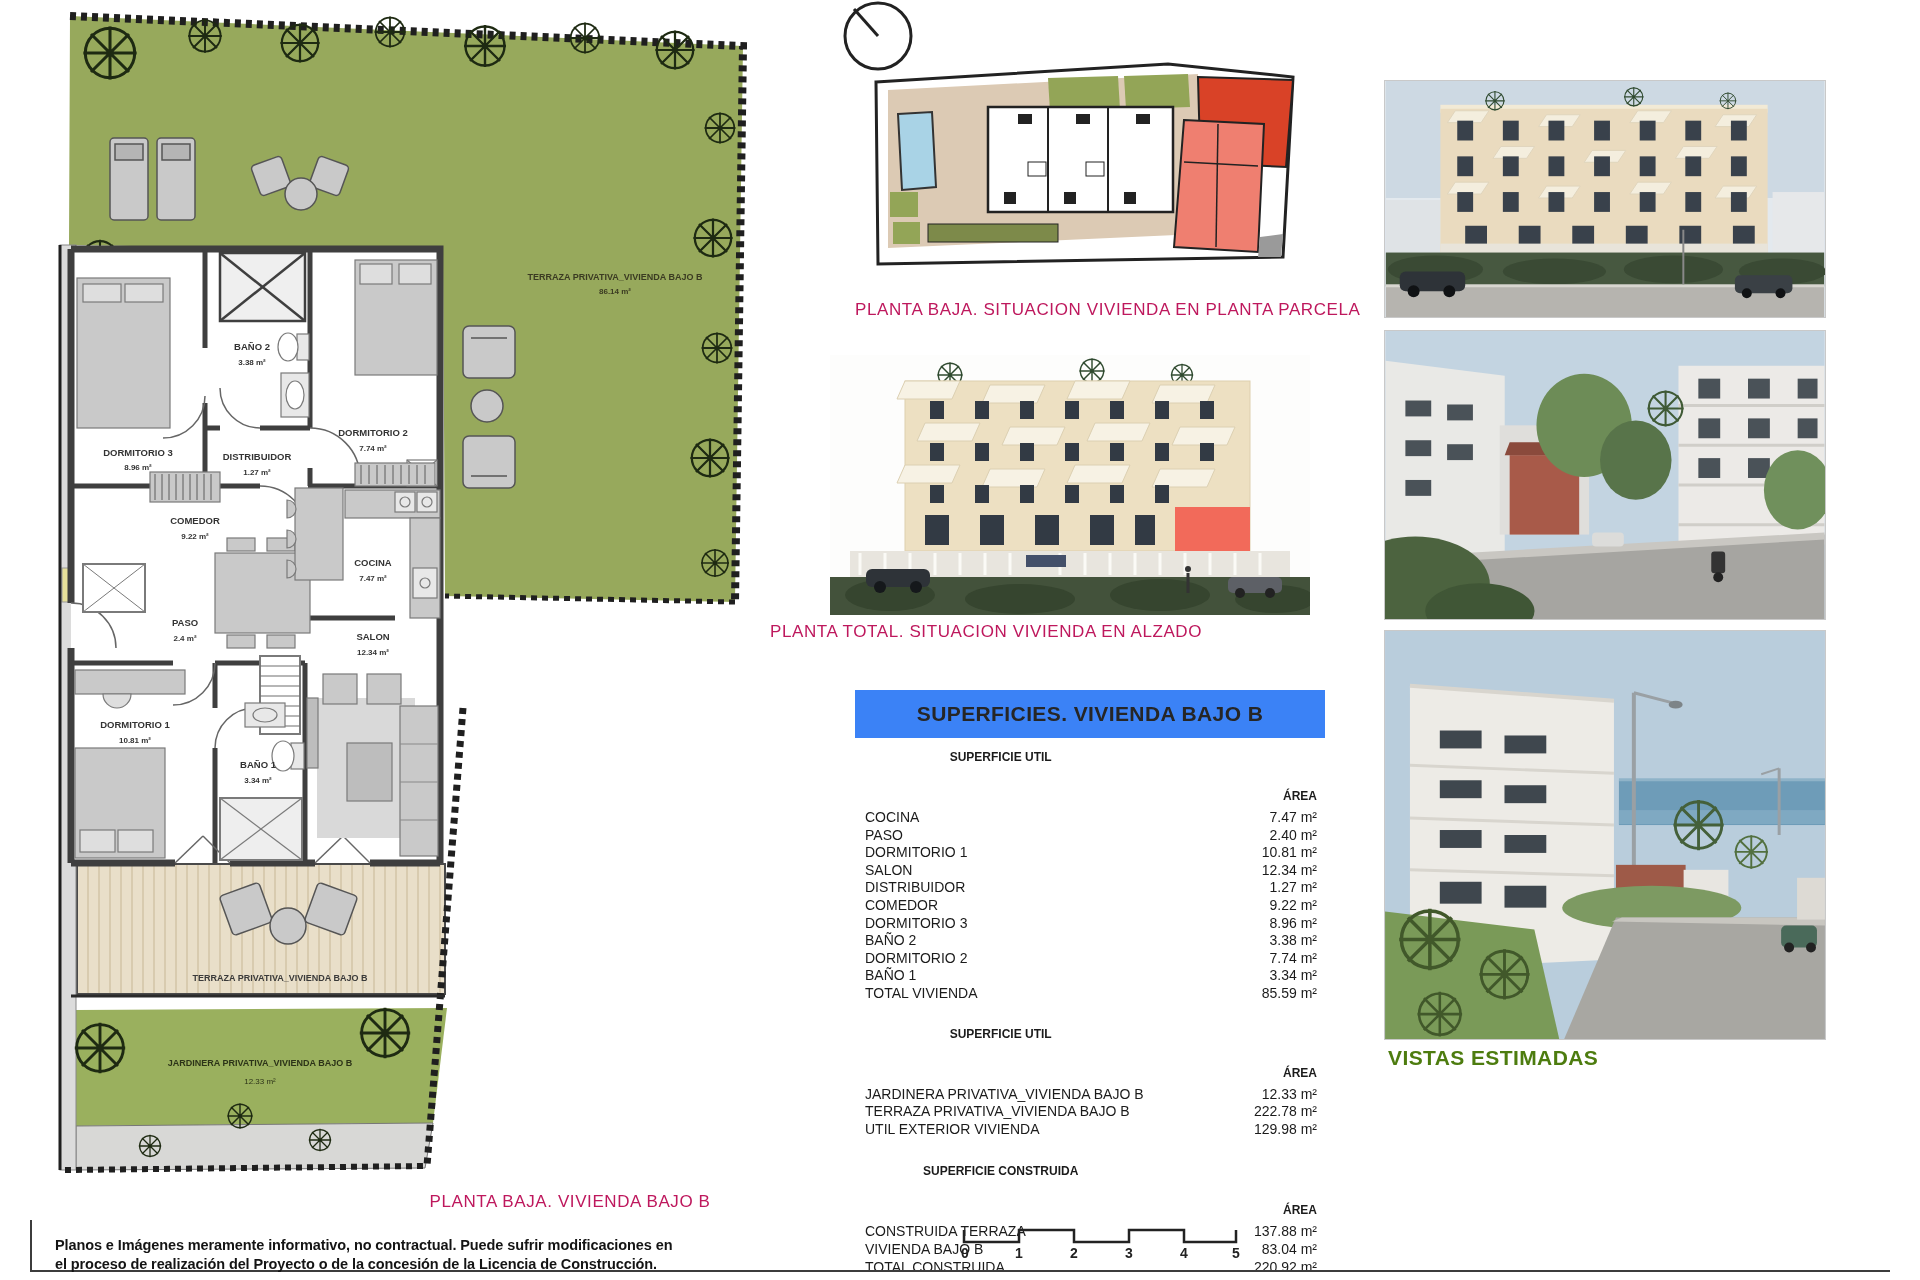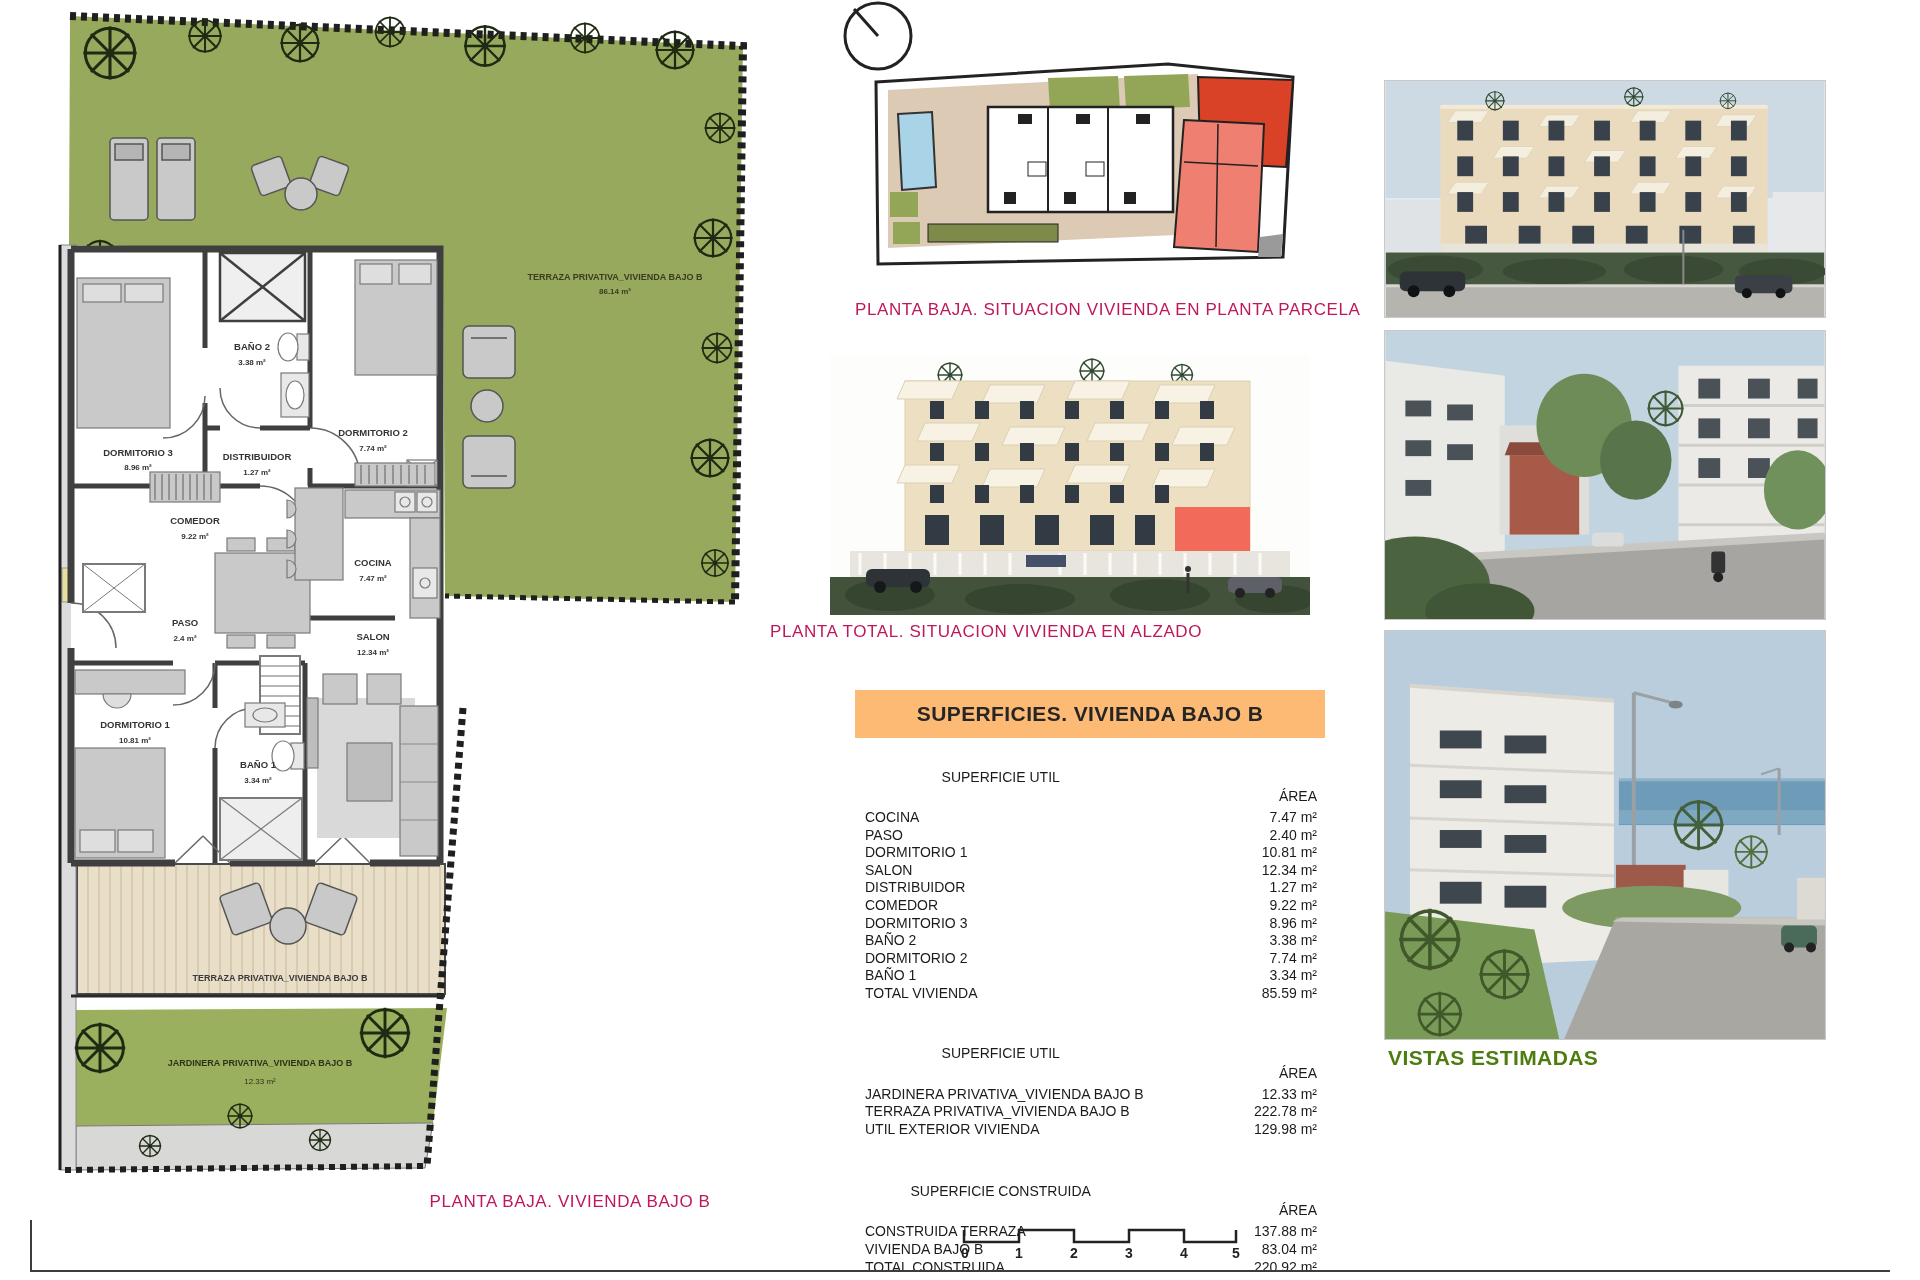--- a/index.html
+++ b/index.html
@@ -10,24 +10,24 @@
   }
   svg { font-family:"Liberation Sans", sans-serif; }
   .abs { position:absolute; }
   .caption {
     color:#be185d; font-size:17px; letter-spacing:.6px; text-align:center;
     white-space:nowrap;
   }
   
   #surfaces { left:855px; top:690px; width:470px; color:#1b1b1b; }
   .tbl-title {
-    height:48px; background:#fdba74; display:flex; align-items:center; justify-content:center;
+    height:48px; background:#3b82f6; display:flex; align-items:center; justify-content:center;
     font-size:21px; font-weight:bold; letter-spacing:.4px; color:#262626;
   }
-  .t-head { display:flex; font-weight:normal; font-size:14px; line-height:18px; margin-top:10px; margin-bottom:4px;align-items:center; }
+  .t-head { display:flex; font-weight:bold; font-size:12px; line-height:18px; margin-top:10px; margin-bottom:4px; }
   .t-head .h-label { width:62%; text-align:center; }
   .t-head .h-area { flex:1; text-align:right; padding-right:8px;margin-top:39px; }
   .t-row { display:flex; justify-content:space-between; font-size:14px; line-height:17.6px; padding-left:10px; padding-right:8px; }
   .t-sec2 .t-head { margin-top:22px; }
   .t-sec3 .t-head { margin-top:24px; }
   
   #terrace-stripes {
     left:76px; top:863px; width:370px; height:132px;
     background:repeating-linear-gradient(90deg,#e9dfc9 0px,#e9dfc9 9px,#d8cbaf 9px,#d8cbaf 11px);
     border:2px solid #4a4a4a;
@@ -651,14 +651,18 @@
       <text x="59" y="36">1</text>
       <text x="114" y="36">2</text>
       <text x="169" y="36">3</text>
       <text x="224" y="36">4</text>
       <text x="276" y="36">5</text>
     </g>
   </svg>
 
   <div class="abs rule" style="left:30px;top:1270px;width:1860px;height:2px;"></div>
   <div class="abs rule" style="left:30px;top:1220px;width:2px;height:52px;"></div>
+  <div class="abs" id="disclaimer">
+    <div>Planos e Imágenes meramente informativo, no contractual. Puede sufrir modificaciones en</div>
+    <div>el proceso de realización del Proyecto o de la concesión de la Licencia de Construcción.</div>
+  </div>
 
 </div>
 
 </body></html>

